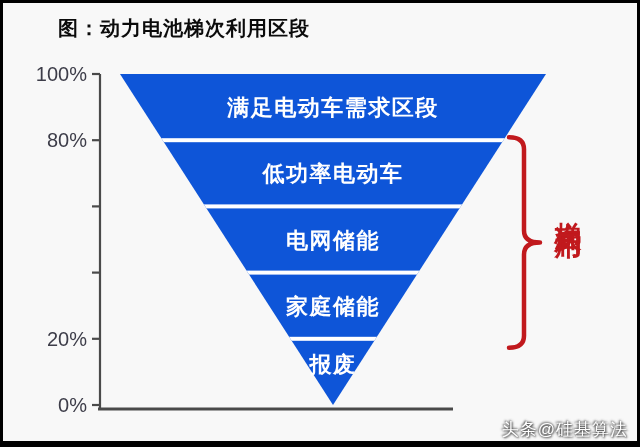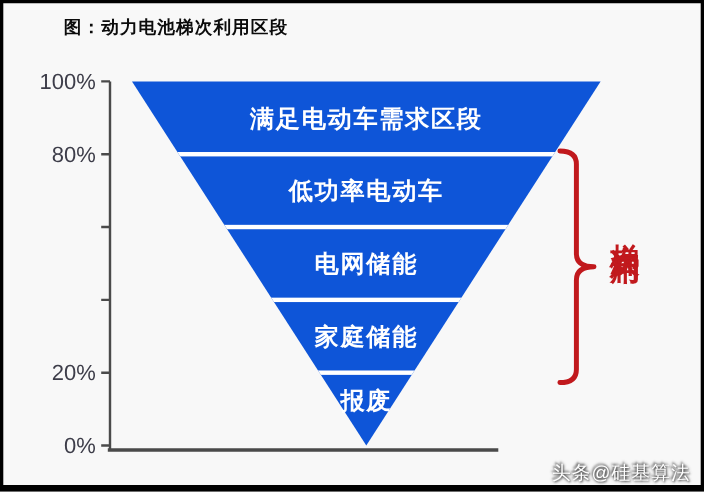--- a/index.html
+++ b/index.html
@@ -8,21 +8,21 @@
     width:640px;height:447px;
     box-sizing:border-box;
     background:#f8f8f8;
     border:3px solid #000;
     border-bottom-width:6px;
     overflow:hidden;
     font-family:"Liberation Sans","DejaVu Sans",sans-serif;
   }
   .chart-title{
     position:absolute;left:55px;top:12px;
-    font-size:16px;font-weight:bold;color:#0b0b0b;
+    font-size:20px;font-weight:bold;color:#0b0b0b;
     letter-spacing:1px;
   }
   svg.chart{position:absolute;left:0;top:0;}
   svg.chart text{font-family:"Liberation Sans","DejaVu Sans",sans-serif;}
   .annotation-vertical{
     position:absolute;left:551px;top:197px;
     writing-mode:vertical-rl;text-orientation:upright;
     font-size:27px;font-weight:bold;color:#c1191d;
     letter-spacing:4px;line-height:1;
   }

